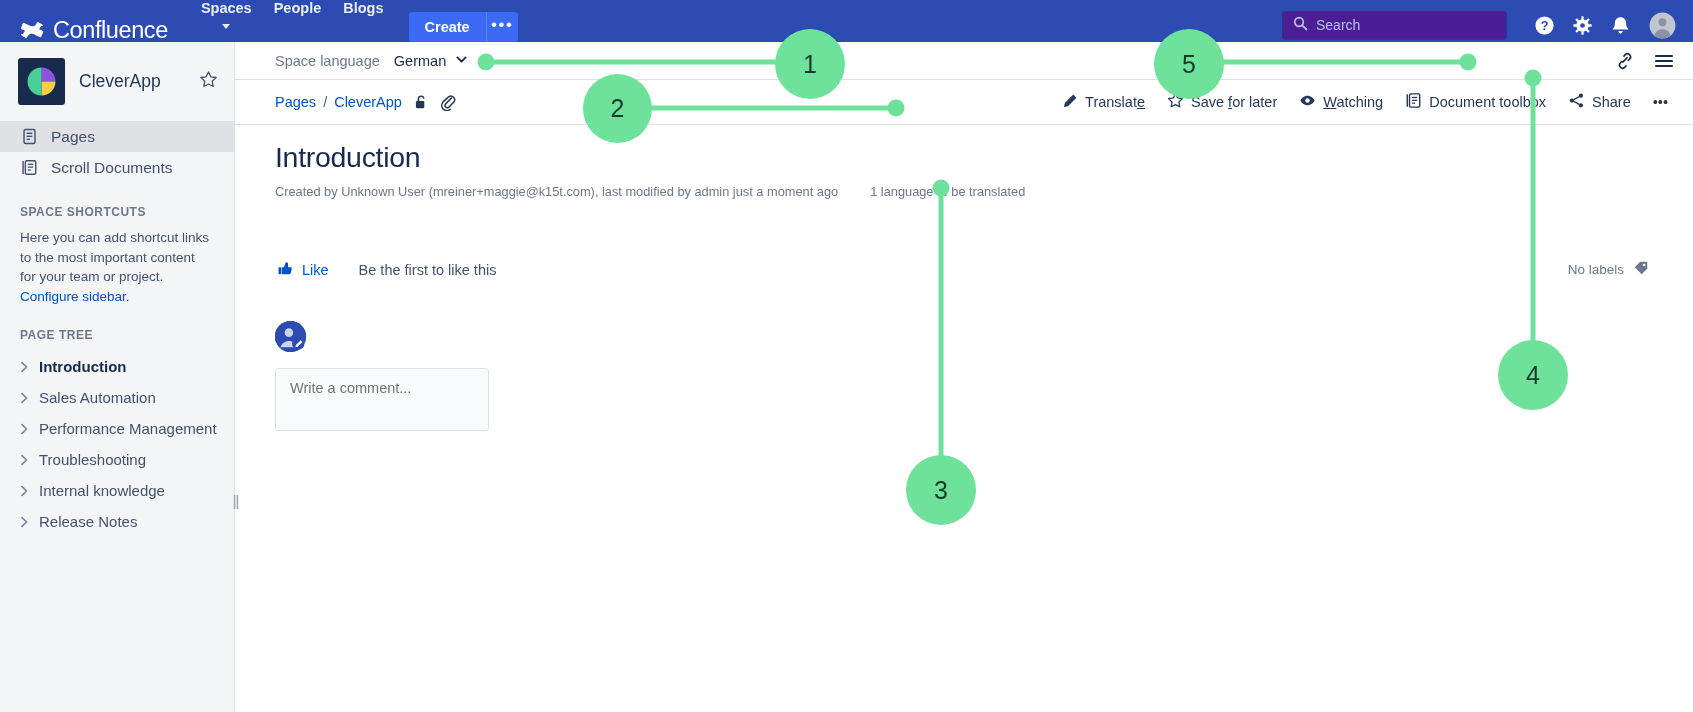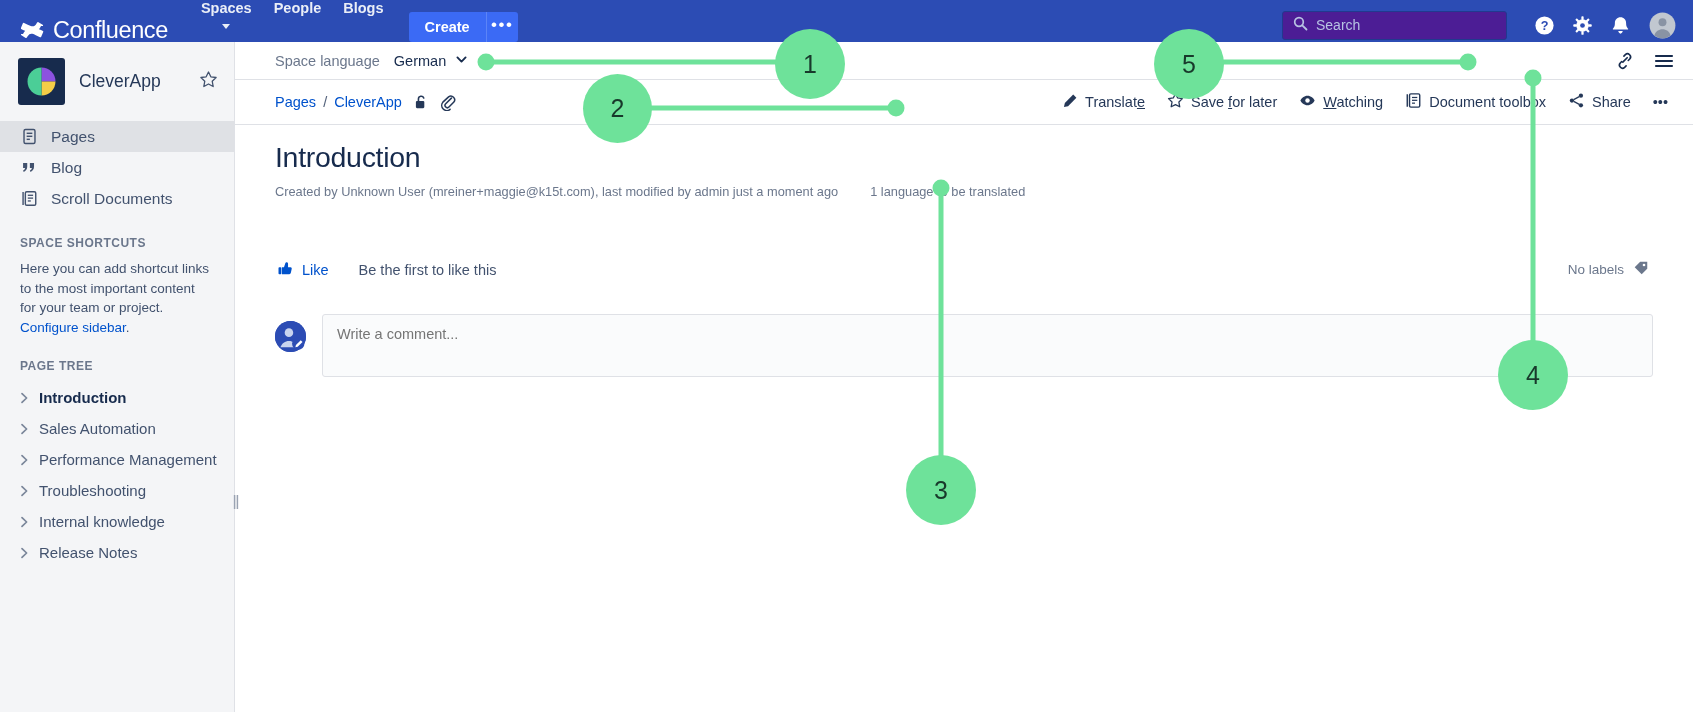--- a/index.html
+++ b/index.html
@@ -170,21 +170,21 @@
     display:flex; align-items:center; gap:8px; cursor:pointer;
     color:#0052cc; font-size:14.5px; background:transparent; border:0;
     padding:3px 2px; font-family:inherit;
   }
   #like-hint { font-size:14.5px; color:#42526e; margin-left:28px; }
   #labels-box {
     margin-left:auto; display:flex; align-items:center; gap:9px;
     font-size:13.5px; color:#6b778c; cursor:pointer;
   }
 
-  #comment-row { display:flex; align-items:flex-start; gap:16px; margin-top:31px; }
+  #comment-row { display:flex; align-items:flex-start; gap:16px; margin-top:31px;flex-direction:column; }
   #comment-avatar {
     width:31px; height:31px; border-radius:50%; background:#2c4cb4;
     display:flex; align-items:center; justify-content:center; flex:0 0 31px;
     margin-top:7px;
   }
   #comment-input {
     flex:1 1 auto; height:63px; background:#fafbfc;
     border:1px solid #dfe1e6; border-radius:3px;
     padding:11px 14px; font-size:14.5px; color:#7a869a;
     font-family:inherit; outline:none; resize:none; cursor:text;
@@ -304,31 +304,20 @@
             <line x1="6" y1="5.6" x2="12" y2="5.6" stroke="#42526e" stroke-width="1.5"></line>
             <line x1="6" y1="8.8" x2="12" y2="8.8" stroke="#42526e" stroke-width="1.5"></line>
             <line x1="6" y1="12" x2="9.4" y2="12" stroke="#42526e" stroke-width="1.5"></line>
           </svg>
       </span>
       <span>Pages</span>
     </div>
     <div class="side-item">
       <span class="si-icon">
         <svg width="17" height="17" viewBox="0 0 18 18">
-            <g fill="#42526e">
-              <path d="M2.2 4.2h4.4v4.1c0 2.6-1.4 4.4-3.7 5.4l-.7-1.5c1.3-.7 2-1.6 2.1-2.7H2.2z"></path>
-              <path d="M9.4 4.2h4.4v4.1c0 2.6-1.4 4.4-3.7 5.4l-.7-1.5c1.3-.7 2-1.6 2.1-2.7H9.4z"></path>
-            </g>
-          </svg>
-      </span>
-      <span>Blog</span>
-    </div>
-    <div class="side-item">
-      <span class="si-icon">
-        <svg width="17" height="17" viewBox="0 0 18 18">
             <path d="M2.2 2.2v13.6" stroke="#42526e" stroke-width="1.5"></path>
             <rect x="4.6" y="1.8" width="11" height="14.4" rx="1.5" fill="none" stroke="#42526e" stroke-width="1.5"></rect>
             <line x1="7.2" y1="5.6" x2="12.8" y2="5.6" stroke="#42526e" stroke-width="1.4"></line>
             <line x1="7.2" y1="8.6" x2="12.8" y2="8.6" stroke="#42526e" stroke-width="1.4"></line>
             <line x1="7.2" y1="11.6" x2="10.4" y2="11.6" stroke="#42526e" stroke-width="1.4"></line>
           </svg>
       </span>
       <span>Scroll Documents</span>
     </div>
   </div>

